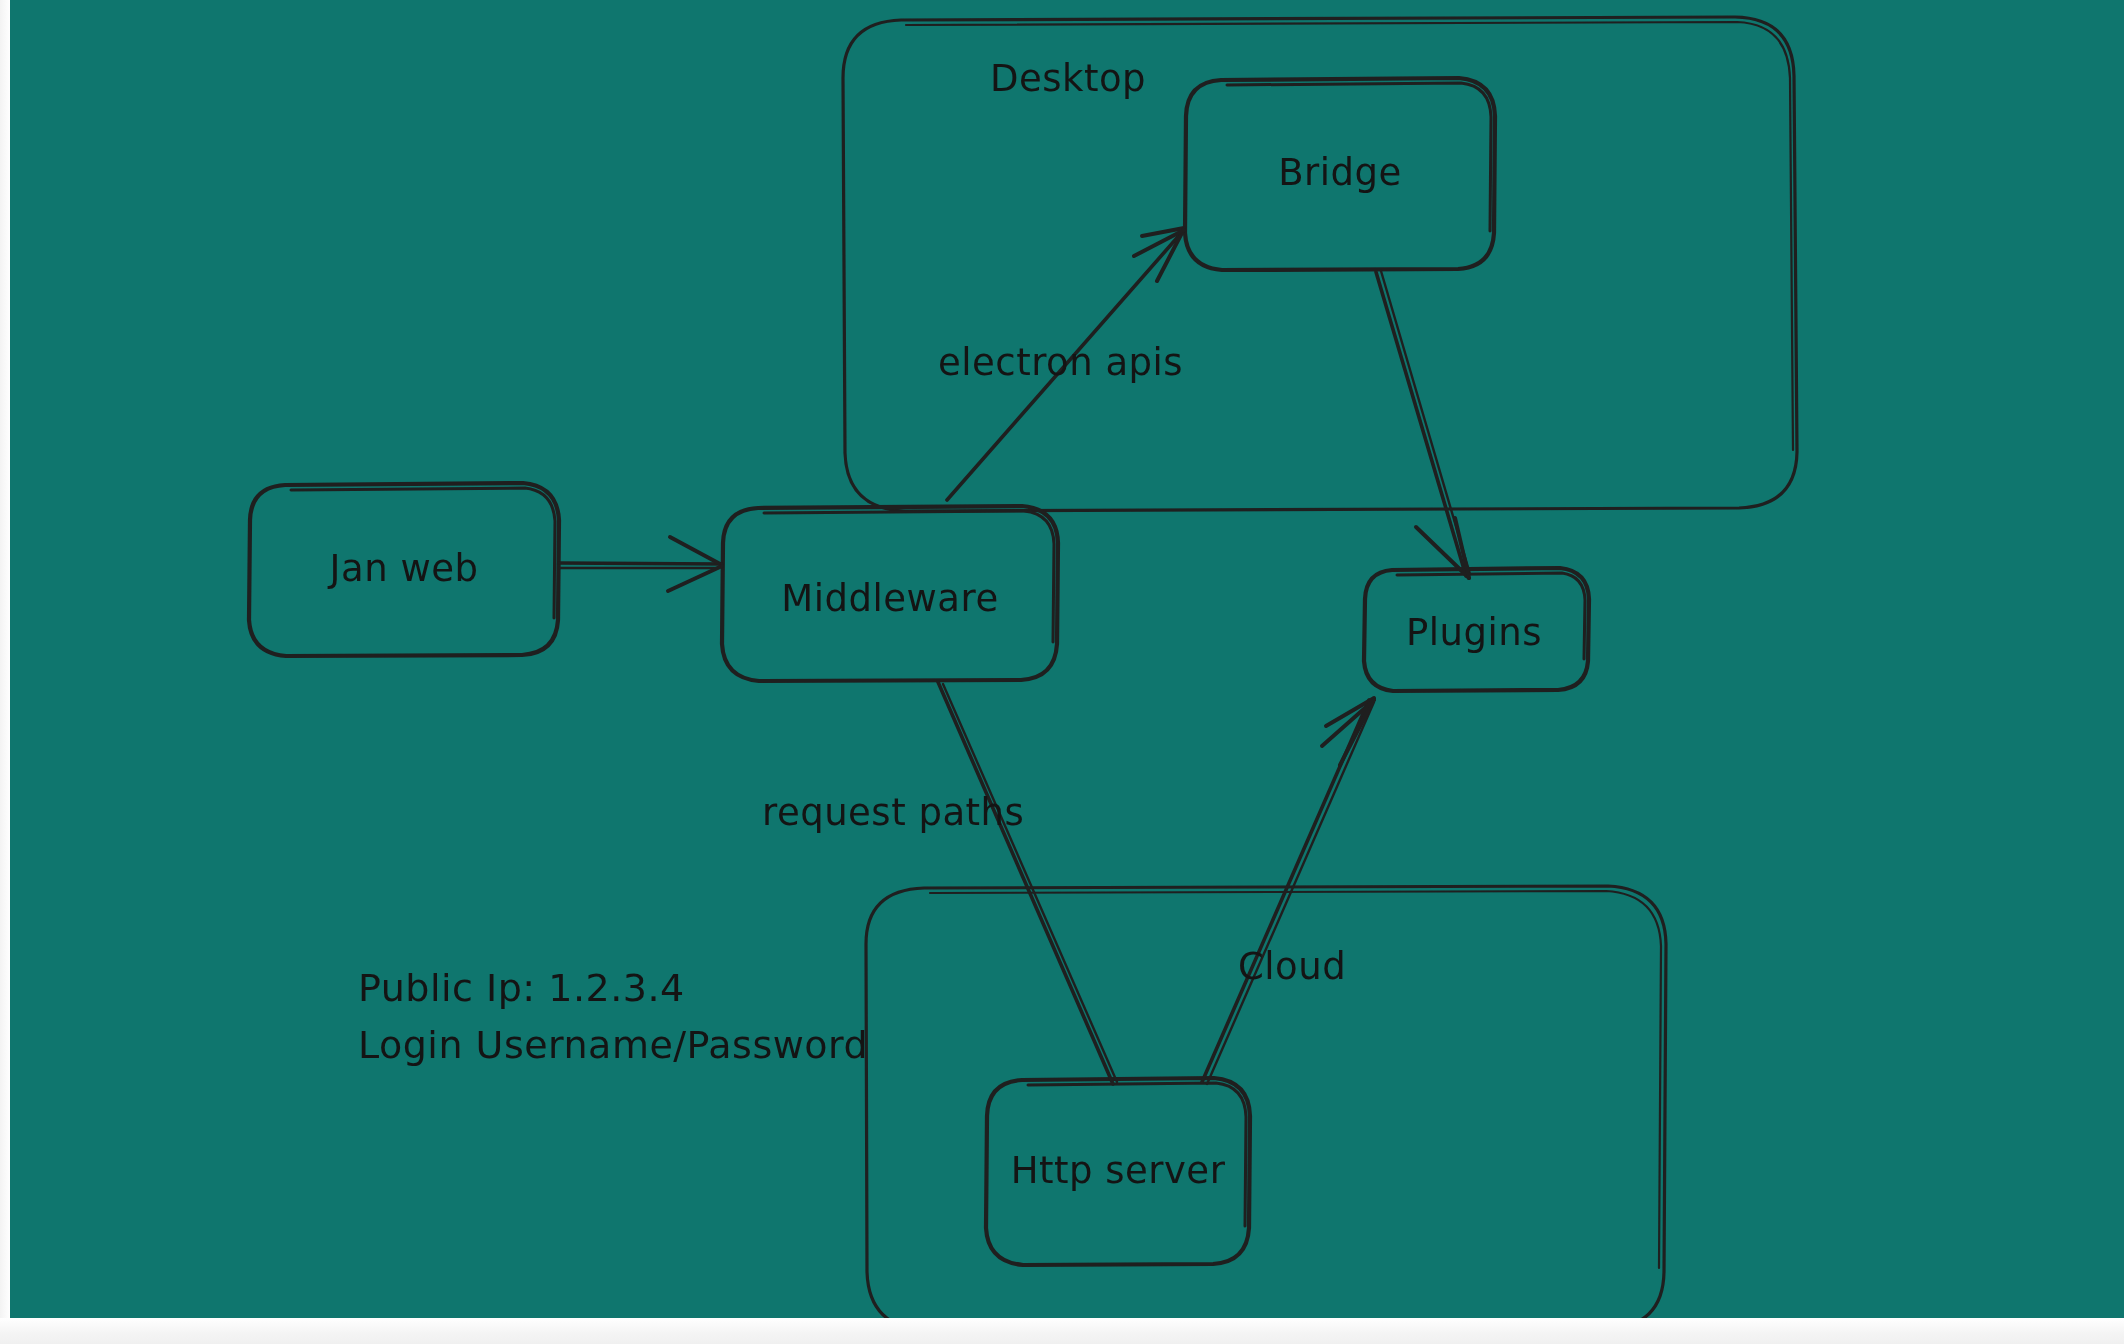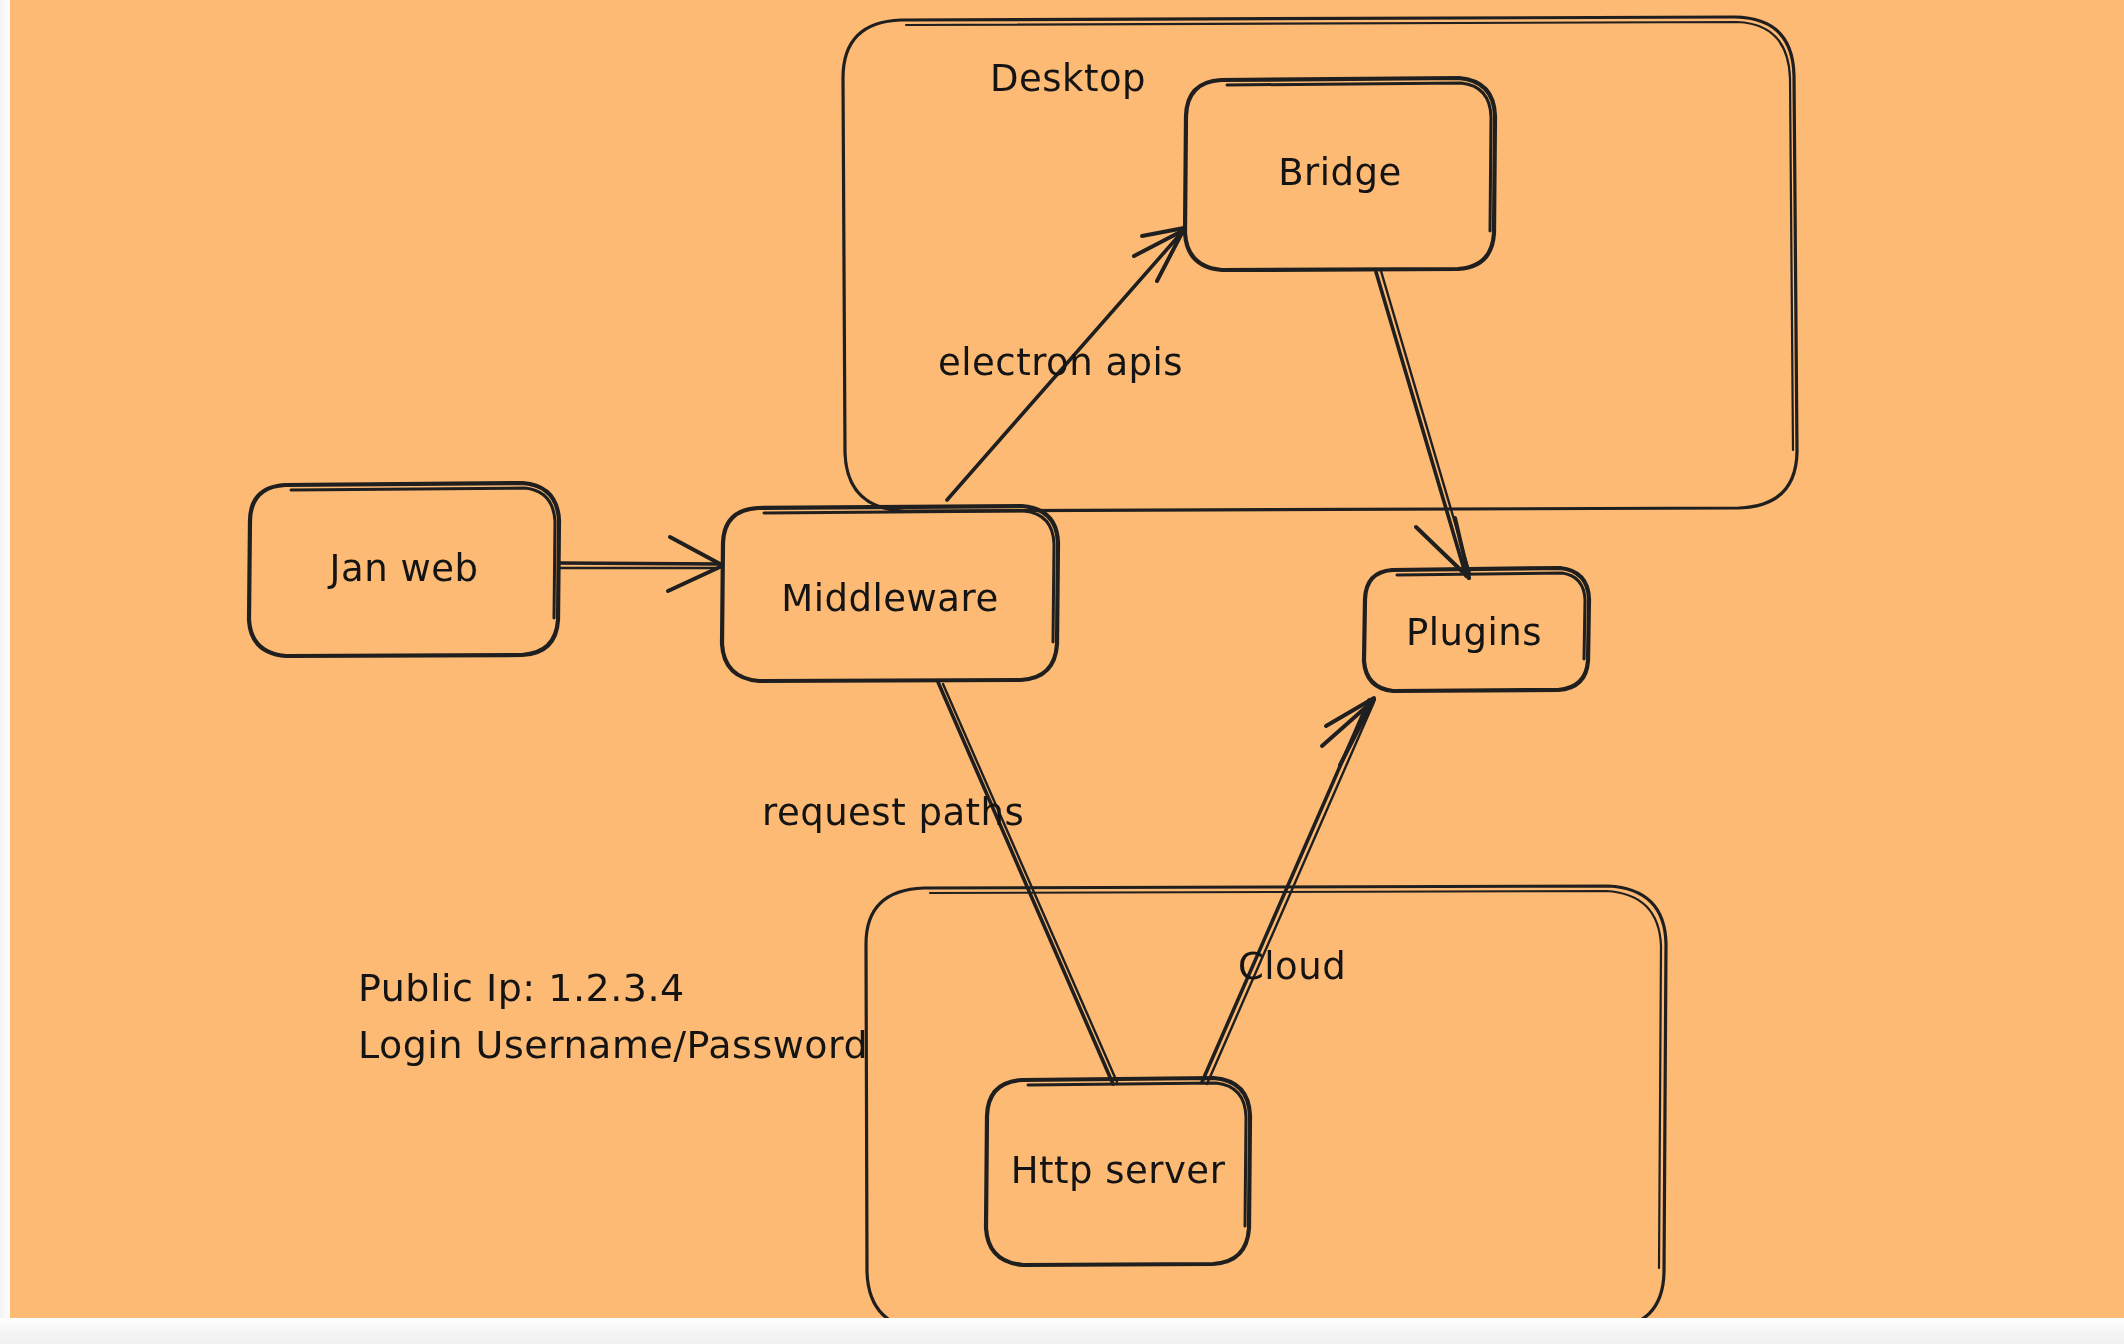--- a/index.html
+++ b/index.html
@@ -5,21 +5,21 @@
 <style>
   html, body {
     margin: 0;
     padding: 0;
     background: #ffffff;
   }
   #canvas {
     position: relative;
     width: 2124px;
     height: 1344px;
-    background: #fdba74;
+    background: #0f766e;
     overflow: hidden;
     font-family: "DejaVu Sans", sans-serif;
     text-decoration: underline;
   }
   
   .bottom-band {
     position: absolute;
     left: 0;
     bottom: 0;
     width: 2124px;

